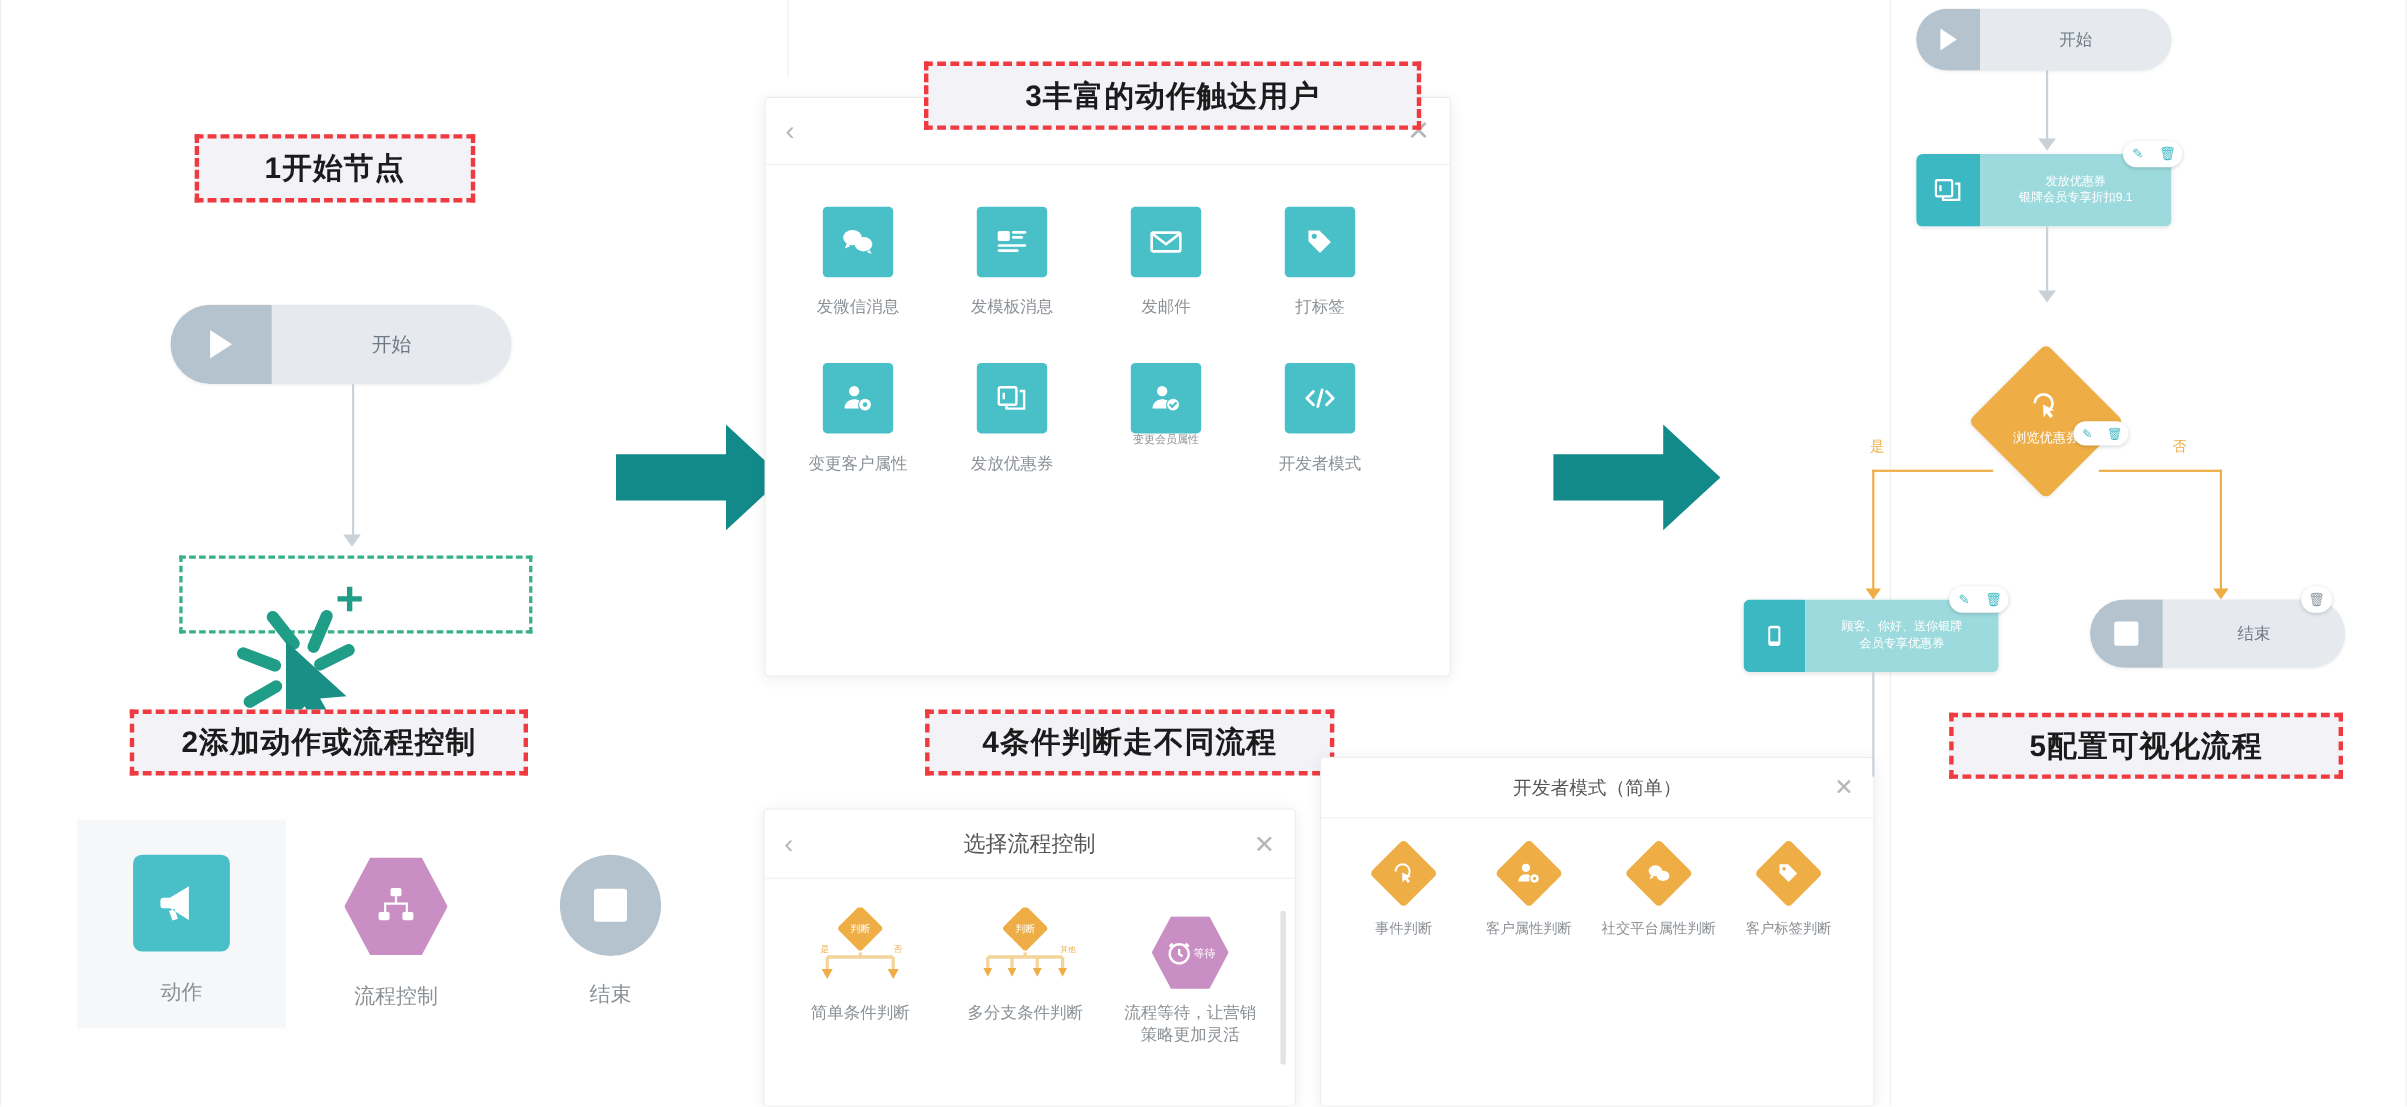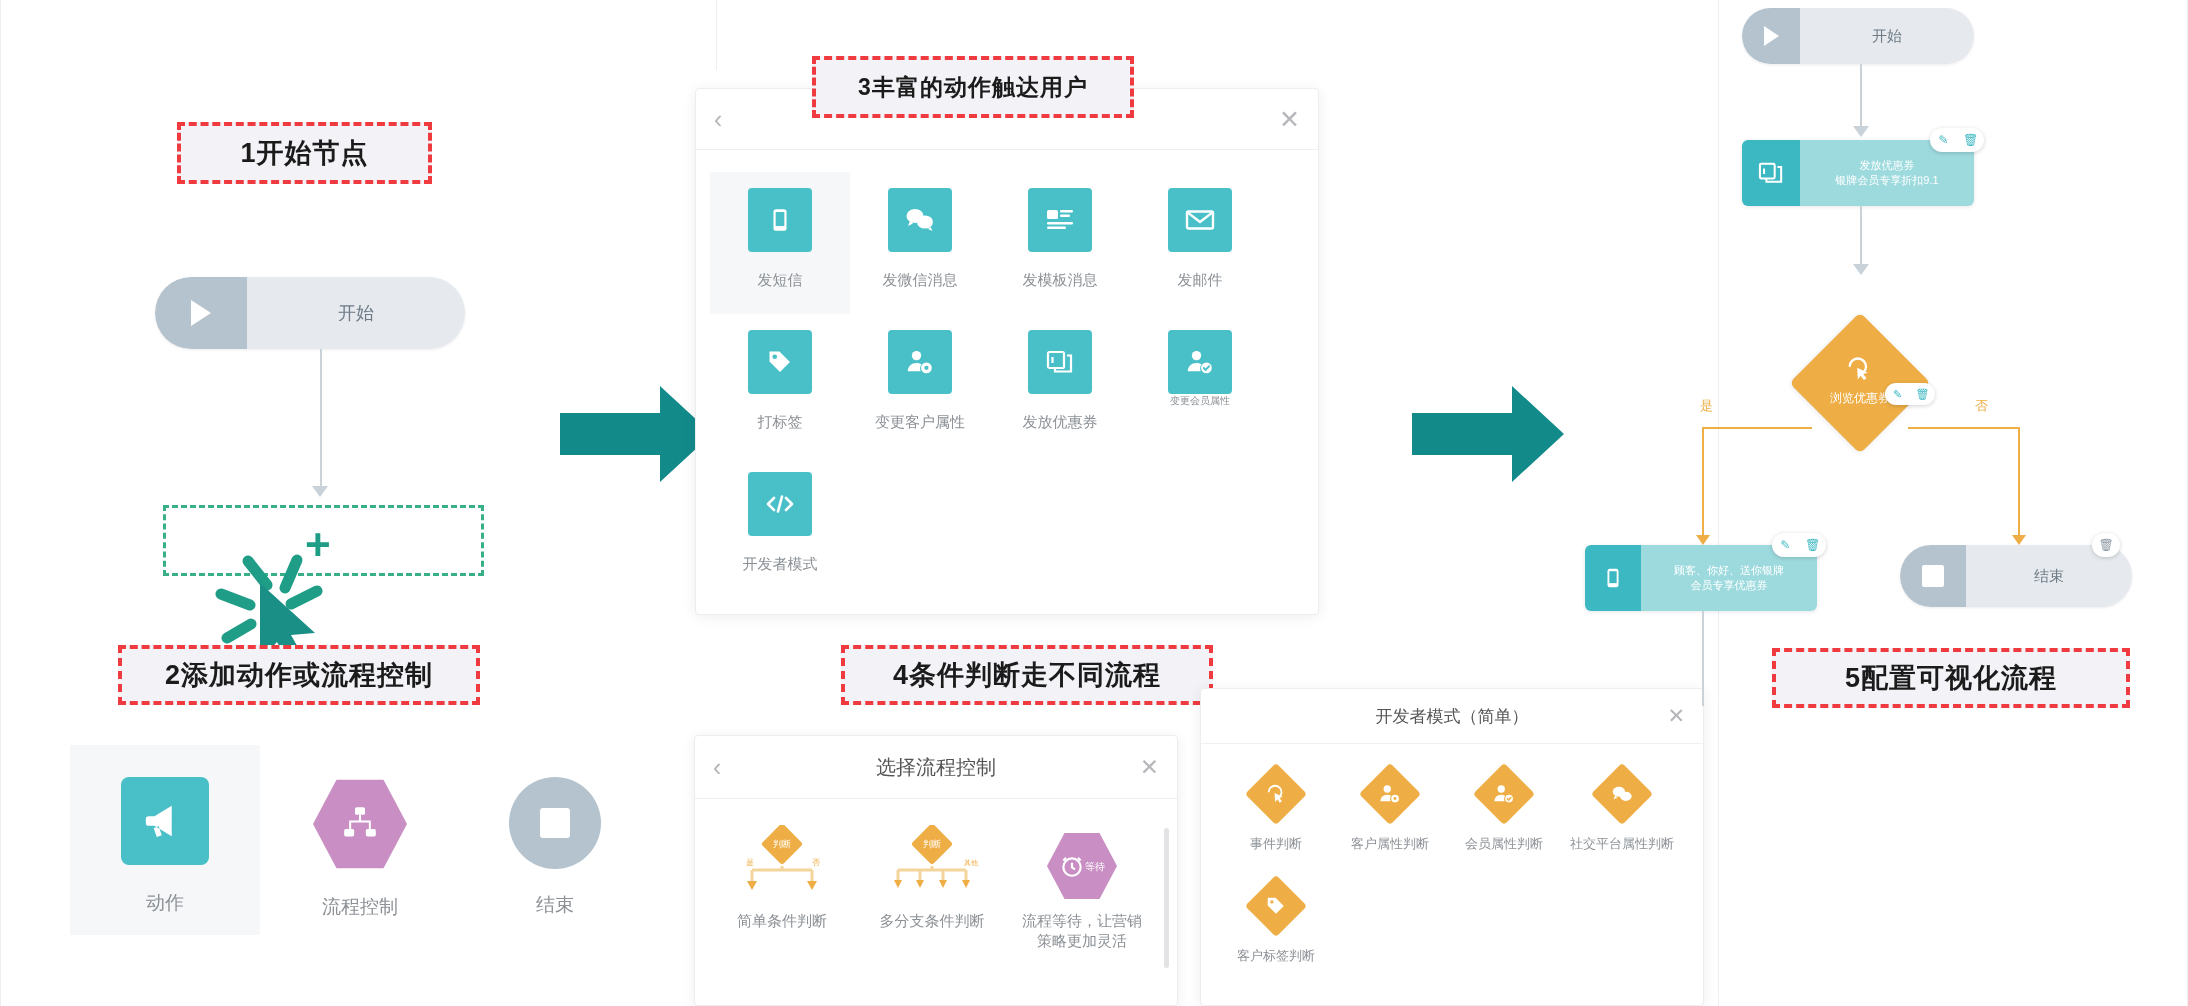--- a/index.html
+++ b/index.html
@@ -173,29 +173,20 @@
     <path d="M0 27 H100 V0 L152 48 L100 96 V69 H0 Z" fill="#138a8a"></path>
   </svg>
 
   <div class="panel" style="left:695px;top:88px;width:624px;height:527px;border-radius:4px;">
     <div class="panel-head" style="height:60px;font-size:19px;">
       <span class="back" style="font-size:25px;">‹</span>
       <span class="close" style="font-size:25px;">✕</span>
     </div>
     <div class="grid" style="padding:22px 14px 0 14px;">
 
-      <div class="cell sel" style="width:140px;height:142px;padding-top:16px;">
-        <div class="sqicon" style="width:64px;height:64px;">
-          <svg width="26" height="26" viewBox="0 0 24 24" fill="#fff">
-              <rect x="6" y="2" width="12" height="20" rx="2.5"></rect>
-              <rect x="8" y="4.6" width="8" height="13" fill="#49c0c8"></rect>
-            </svg>
-        </div>
-        <div class="lbl" style="margin-top:18px;font-size:15px;">发短信</div>
-      </div>
       <div class="cell" style="width:140px;height:142px;padding-top:16px;">
         <div class="sqicon" style="width:64px;height:64px;">
           <svg width="30" height="26" viewBox="0 0 30 26" fill="#fff">
               <ellipse cx="10" cy="9" rx="8.5" ry="7"></ellipse>
               <ellipse cx="20" cy="15" rx="8" ry="6.6"></ellipse>
               <path d="M5 14 L3 19 L8 16.6 Z"></path>
               <path d="M25.5 20 L27.5 24 L23 22 Z"></path>
             </svg>
         </div>
         <div class="lbl" style="margin-top:18px;font-size:15px;">发微信消息</div>
@@ -270,21 +261,21 @@
               <path d="M9 6 L3 12 L9 18"></path>
               <path d="M21 6 L27 12 L21 18"></path>
               <path d="M17 4.5 L13 19.5"></path>
             </svg>
         </div>
         <div class="lbl" style="margin-top:18px;font-size:15px;">开发者模式</div>
       </div>
     </div>
   </div>
 
-  <div class="annot" style="left:812px;top:56px;width:322px;height:62px;font-size:23px;">
+  <div class="annot" style="left:840px;top:56px;width:452px;height:62px;font-size:27px;">
     <span>3丰富的动作触达用户</span>
   </div>
 
   <svg class="bigarrow" style="left:1412px;top:386px;" width="152" height="96" viewBox="0 0 152 96">
     <path d="M0 27 H100 V0 L152 48 L100 96 V69 H0 Z" fill="#138a8a"></path>
   </svg>
 
   <div class="panel" style="left:694px;top:735px;width:484px;height:271px;border-radius:4px;">
     <div class="panel-head" style="height:62px;font-size:20px;">
       <span class="back" style="font-size:25px;">‹</span>
@@ -360,31 +351,20 @@
         <div class="diamond" style="width:44px;height:44px;margin-top:8px;">
           <svg width="22" height="22" viewBox="0 0 24 24" fill="#fff">
               <circle cx="9" cy="6.5" r="4"></circle>
               <path d="M1.5 20c0-4.2 3.4-7.2 7.5-7.2 1.6 0 3 .4 4.2 1.2-.7 1-1.1 2.2-1.1 3.5 0 .9.2 1.7.5 2.5z"></path>
               <circle cx="17.5" cy="17" r="4.2"></circle>
               <circle cx="17.5" cy="17" r="1.6" fill="#eeae45"></circle>
             </svg>
         </div>
         <div class="lbl" style="margin-top:20px;font-size:13px;">客户属性判断</div>
       </div>
-      <div class="cell" style="width:114px;height:112px;">
-        <div class="diamond" style="width:44px;height:44px;margin-top:8px;">
-          <svg width="22" height="22" viewBox="0 0 24 24" fill="#fff">
-              <circle cx="9" cy="6.5" r="4"></circle>
-              <path d="M1.5 20c0-4.2 3.4-7.2 7.5-7.2 1.6 0 3 .4 4.2 1.2-.7 1-1.1 2.2-1.1 3.5 0 .9.2 1.7.5 2.5z"></path>
-              <circle cx="17.5" cy="17" r="4.2"></circle>
-              <path d="M15.5 17.1l1.4 1.5 2.6-2.8" stroke="#eeae45" stroke-width="1.6" fill="none" stroke-linecap="round"></path>
-            </svg>
-        </div>
-        <div class="lbl" style="margin-top:20px;font-size:13px;">会员属性判断</div>
-      </div>
       <div class="cell" style="width:122px;height:112px;">
         <div class="diamond" style="width:44px;height:44px;margin-top:8px;">
           <svg width="24" height="20" viewBox="0 0 30 26" fill="#fff">
               <ellipse cx="11" cy="10" rx="8" ry="6.5"></ellipse>
               <ellipse cx="20" cy="16" rx="7.5" ry="6"></ellipse>
               <path d="M6 15 L4 20 L9 17.6 Z"></path>
             </svg>
         </div>
         <div class="lbl" style="margin-top:20px;font-size:13px;">社交平台属性判断</div>
       </div>

